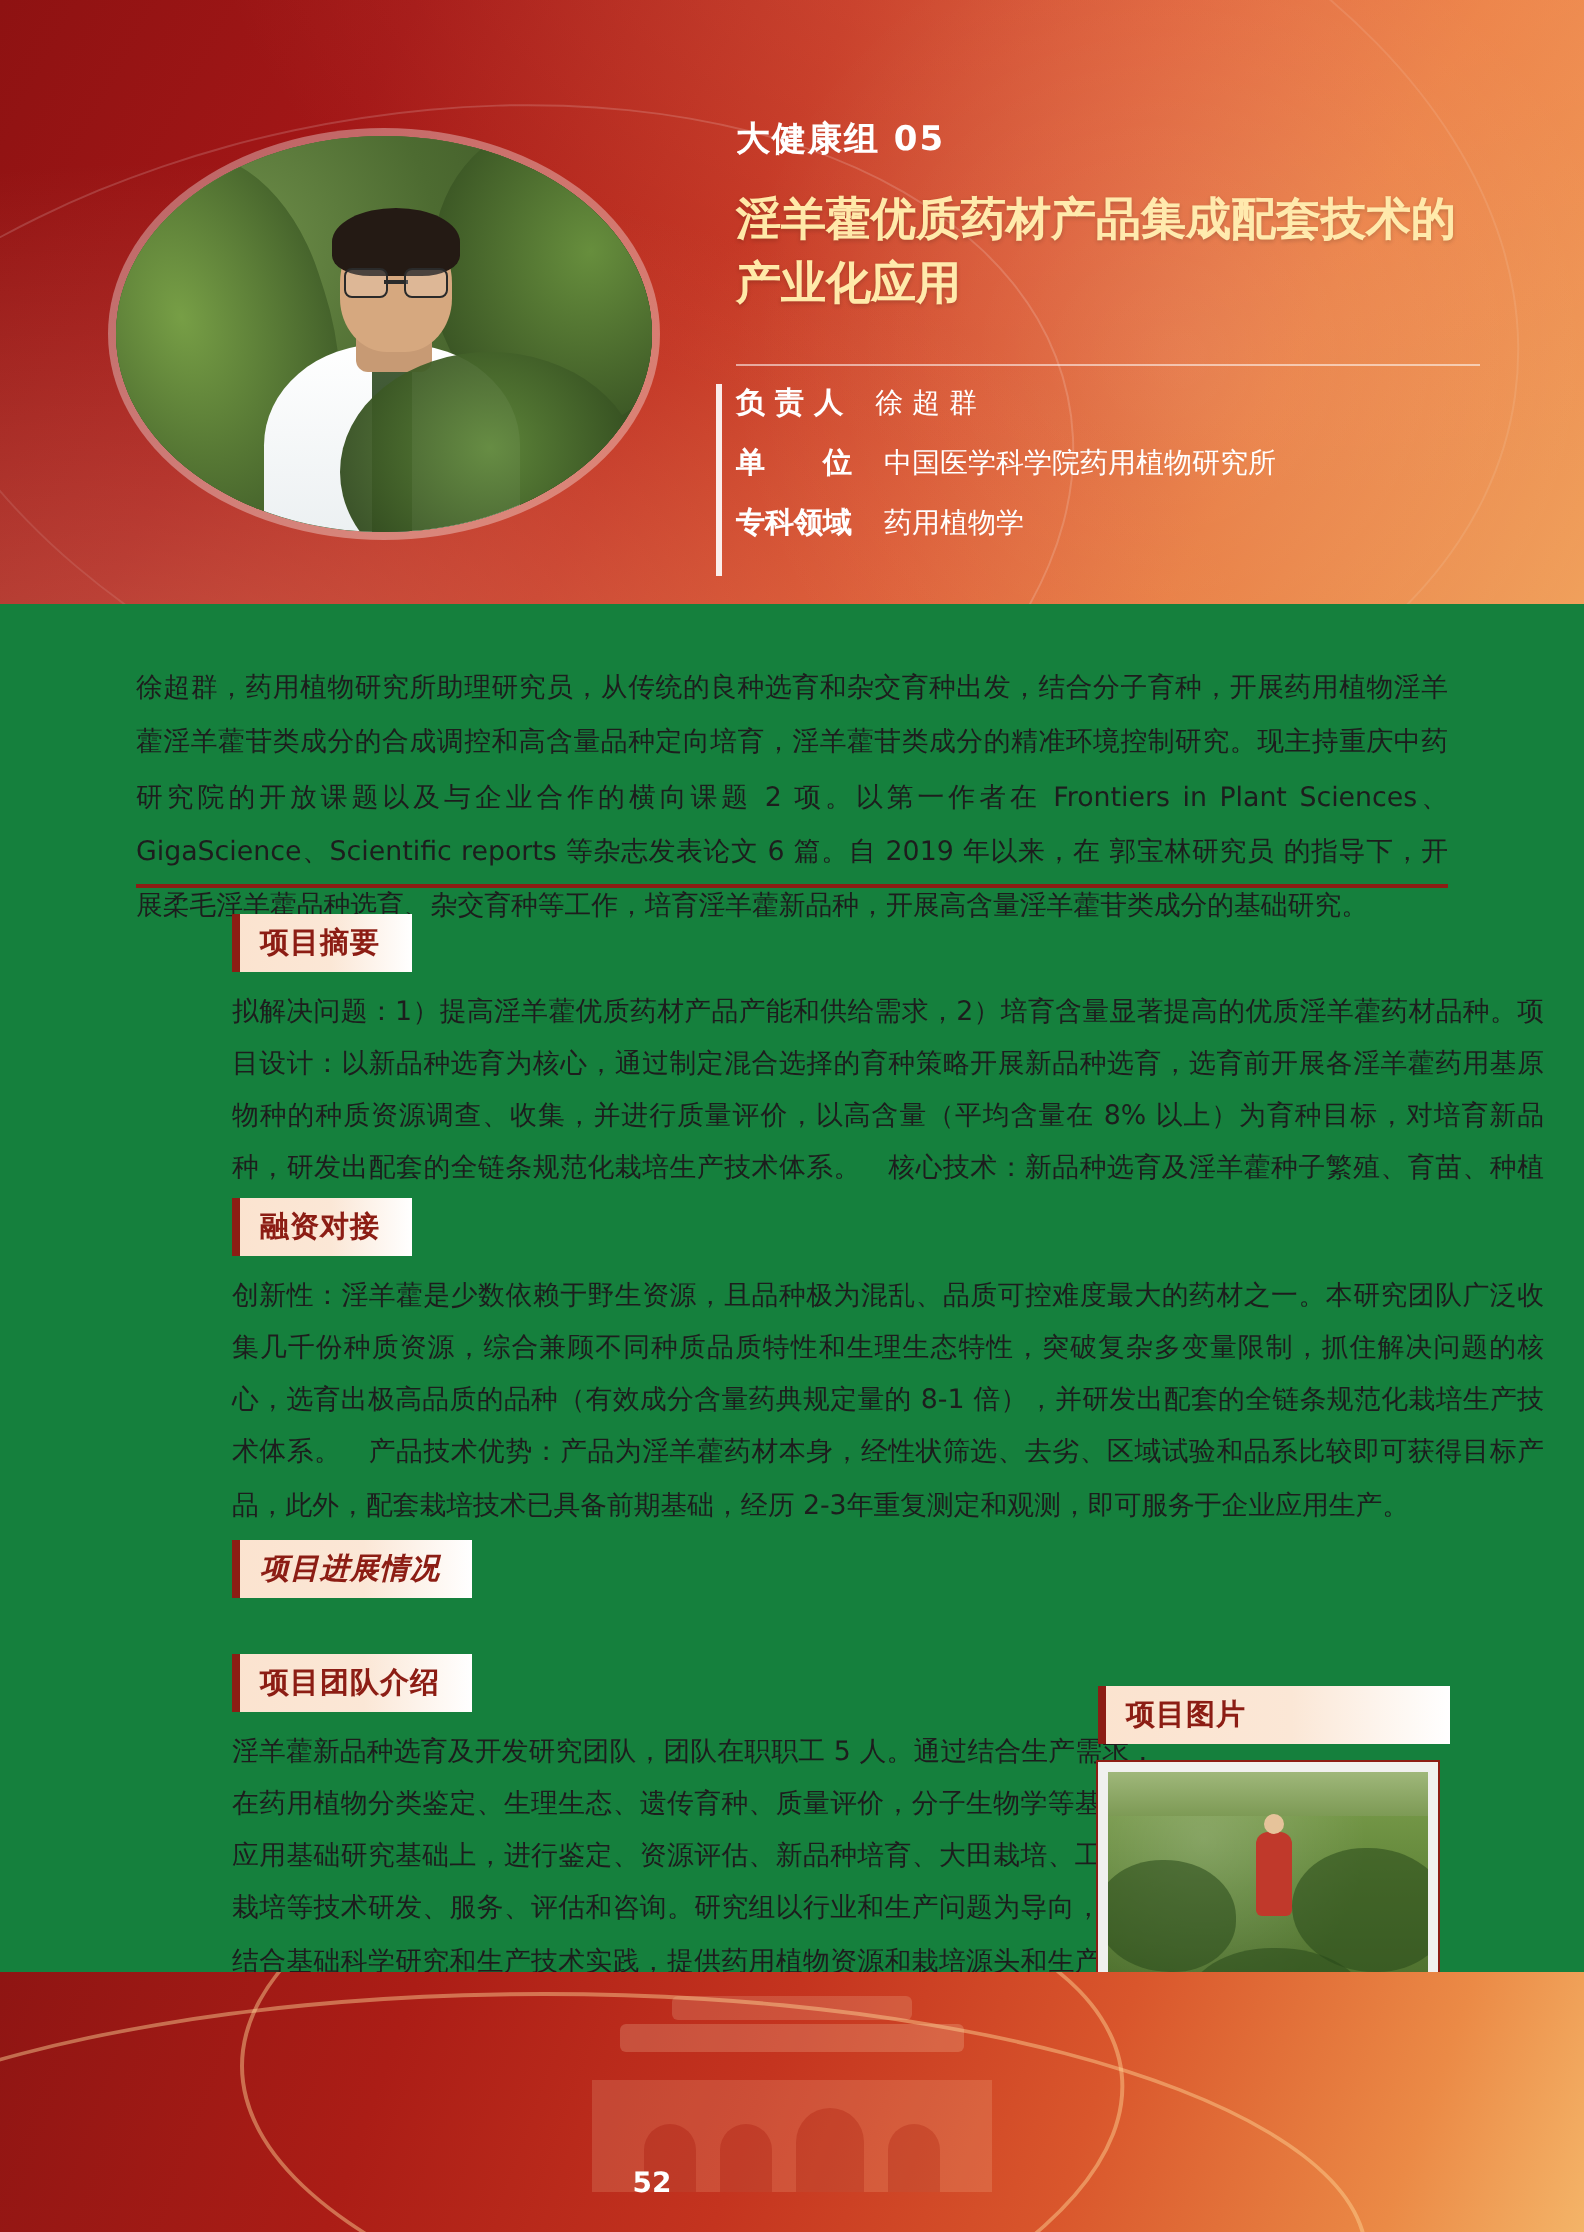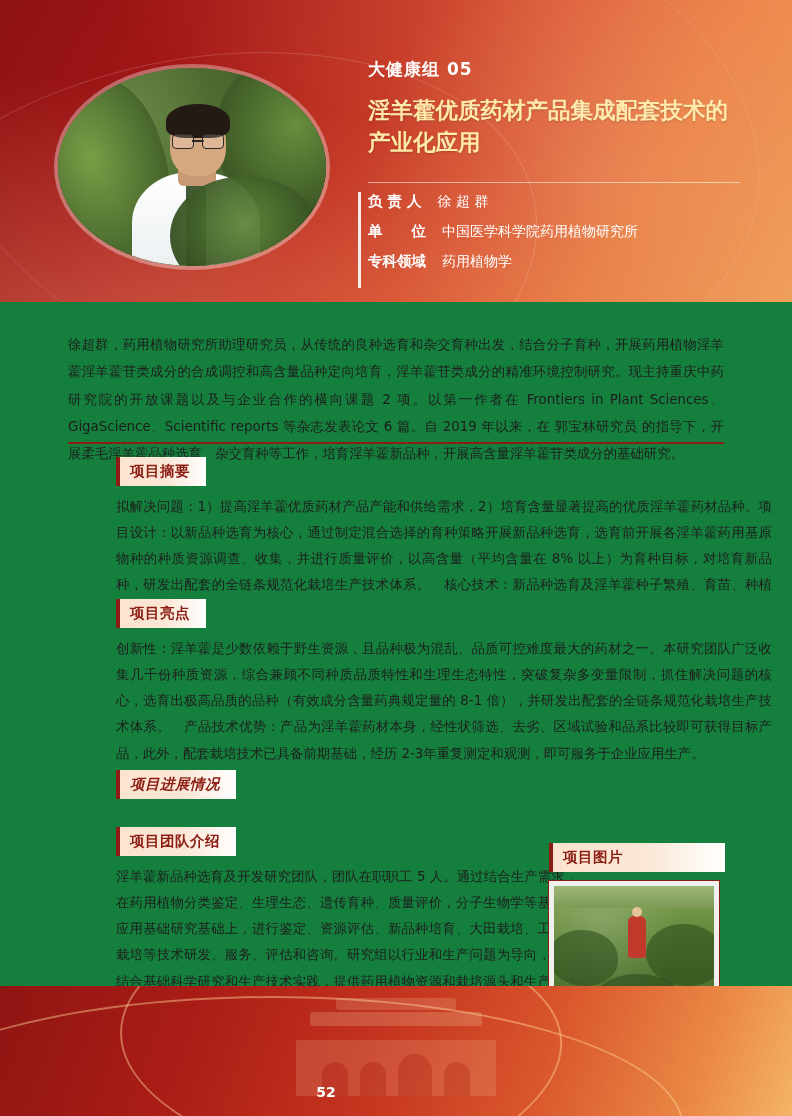--- a/index.html
+++ b/index.html
@@ -193,21 +193,21 @@
 
     <p class="intro">徐超群，药用植物研究所助理研究员，从传统的良种选育和杂交育种出发，结合分子育种，开展药用植物淫羊藿淫羊藿苷类成分的合成调控和高含量品种定向培育，淫羊藿苷类成分的精准环境控制研究。现主持重庆中药研究院的开放课题以及与企业合作的横向课题 2 项。以第一作者在 Frontiers in Plant Sciences、GigaScience、Scientific reports 等杂志发表论文 6 篇。自 2019 年以来，在 郭宝林研究员 的指导下，开展柔毛淫羊藿品种选育、杂交育种等工作，培育淫羊藿新品种，开展高含量淫羊藿苷类成分的基础研究。</p>
     <div class="divider"></div>
 
     <div class="sec" style="top:155px;width:656px;">
       <div class="sec-head">项目摘要</div>
       <div class="sec-body">拟解决问题：1）提高淫羊藿优质药材产品产能和供给需求，2）培育含量显著提高的优质淫羊藿药材品种。项目设计：以新品种选育为核心，通过制定混合选择的育种策略开展新品种选育，选育前开展各淫羊藿药用基原物种的种质资源调查、收集，并进行质量评价，以高含量（平均含量在 8% 以上）为育种目标，对培育新品种，研发出配套的全链条规范化栽培生产技术体系。　核心技术：新品种选育及淫羊藿种子繁殖、育苗、种植技术。</div>
     </div>
 
     <div class="sec" style="top:297px;width:656px;">
-      <div class="sec-head">项目亮点</div>
+      <div class="sec-head">融资对接</div>
       <div class="sec-body">创新性：淫羊藿是少数依赖于野生资源，且品种极为混乱、品质可控难度最大的药材之一。本研究团队广泛收集几千份种质资源，综合兼顾不同种质品质特性和生理生态特性，突破复杂多变量限制，抓住解决问题的核心，选育出极高品质的品种（有效成分含量药典规定量的 8-1 倍），并研发出配套的全链条规范化栽培生产技术体系。　产品技术优势：产品为淫羊藿药材本身，经性状筛选、去劣、区域试验和品系比较即可获得目标产品，此外，配套栽培技术已具备前期基础，经历 2-3年重复测定和观测，即可服务于企业应用生产。</div>
     </div>
 
     <div class="sec" style="top:468px;width:656px;font-style:italic;">
       <div class="sec-head">项目进展情况</div>
     </div>
 
     <div class="sec" style="top:525px;width:462px;">
       <div class="sec-head">项目团队介绍</div>
       <div class="sec-body">淫羊藿新品种选育及开发研究团队，团队在职职工 5 人。通过结合生产需求，在药用植物分类鉴定、生理生态、遗传育种、质量评价，分子生物学等基础和应用基础研究基础上，进行鉴定、资源评估、新品种培育、大田栽培、工厂化栽培等技术研发、服务、评估和咨询。研究组以行业和生产问题为导向，密切结合基础科学研究和生产技术实践，提供药用植物资源和栽培源头和生产全链条的根本解决方案。目前主要开展药用植物淫羊藿和拟蕨科的研究。药用发表科研论文 71 篇，其中 SCI 论文 32 篇，省级授权新品种 3 项，申请专利 5 项，参与完成专著 2 项，获奖 2 项，获得软件著作权 7 项。</div>

